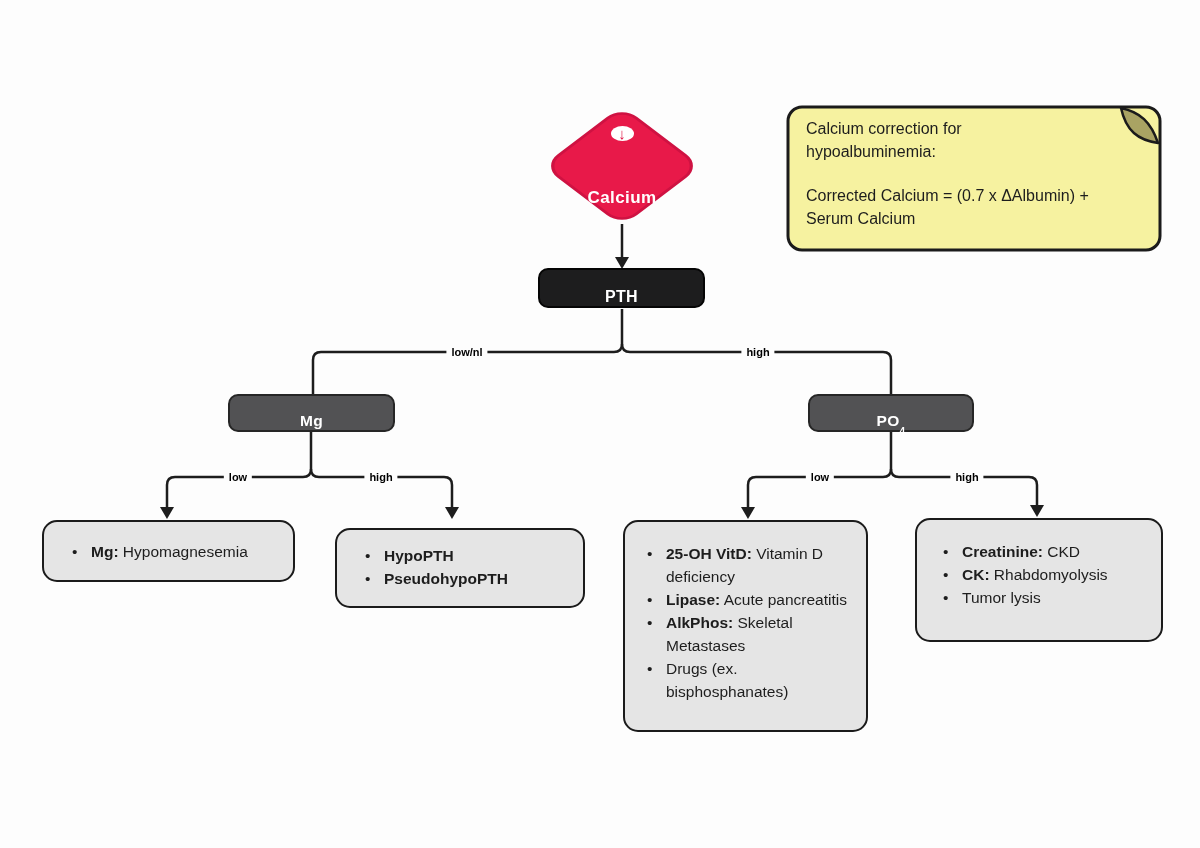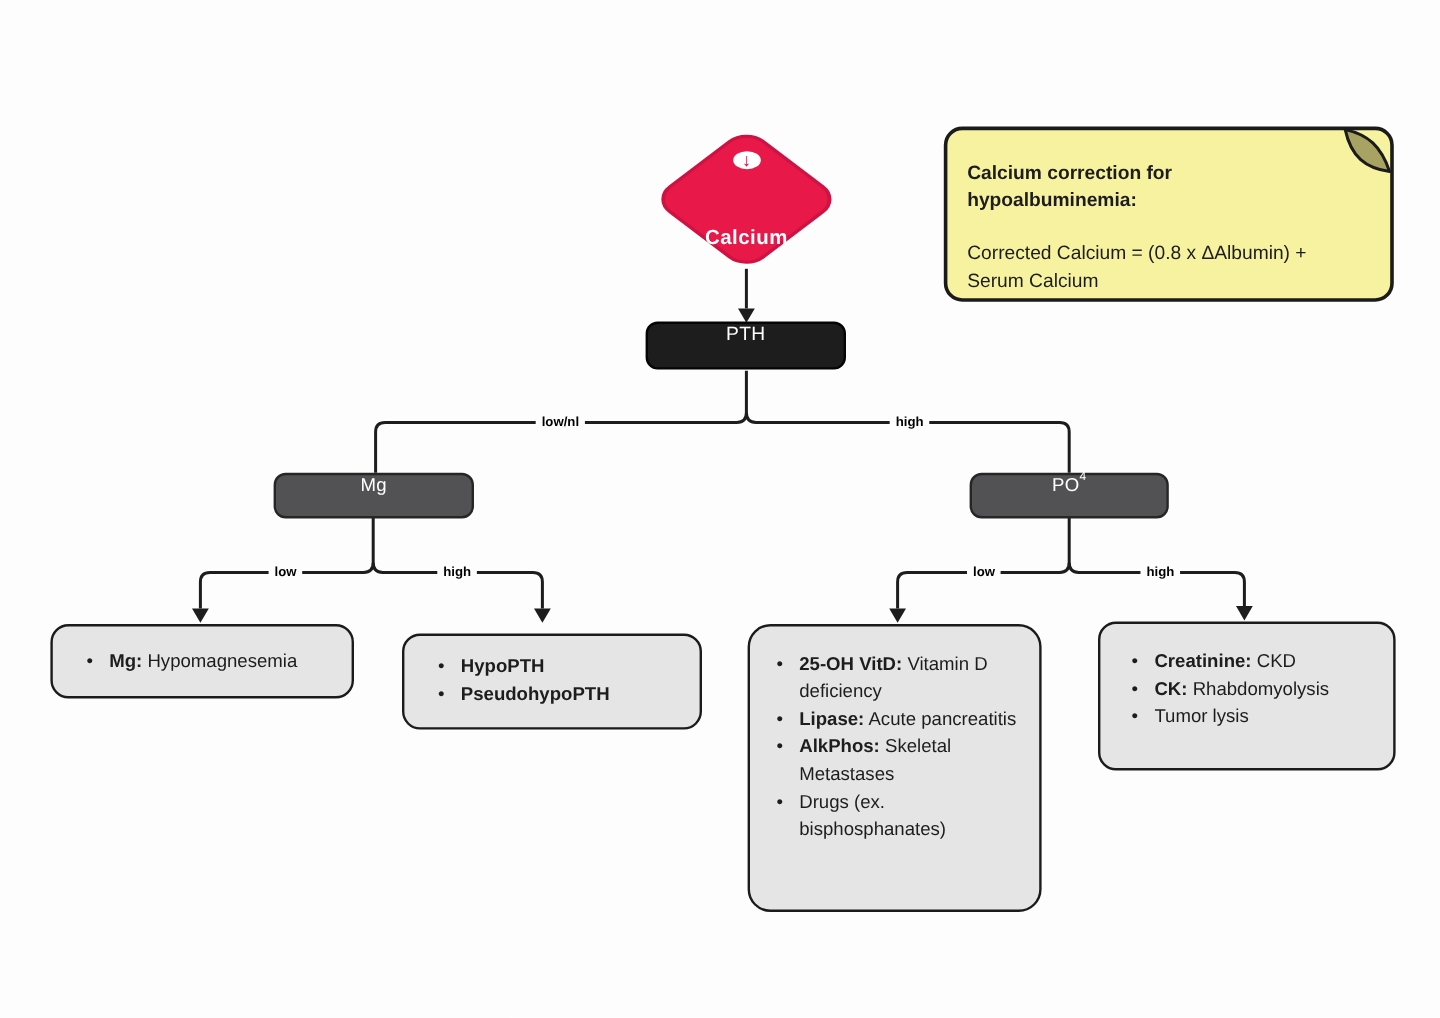--- a/index.html
+++ b/index.html
@@ -4,22 +4,22 @@
 <style>
   html,body{margin:0;padding:0;background:#ffffff;}
   .canvas{
     position:relative;width:1200px;height:848px;background:#fdfdfd;overflow:hidden;
     font-family:"Liberation Sans","DejaVu Sans",sans-serif;color:#1d1d1d;
   }
   .layer{position:absolute;left:0;top:0;}
 
   
   .pill{
-    position:absolute;display:flex;align-items:flex-start;justify-content:center;
-    border-radius:10px;font-weight:400;color:#ffffff;letter-spacing:.3px;
+    position:absolute;display:flex;align-items:flex-end;justify-content:center;
+    border-radius:10px;font-weight:700;color:#ffffff;letter-spacing:.3px;
     box-sizing:border-box;
   }
   .pill.pth{left:538px;top:268px;width:167px;height:40px;background:#1d1d1e;border:2px solid #050505;font-size:16px;}
   .pill.gray{background:#525254;border:2px solid #262626;font-size:15.5px;}
   .pill.mg{left:228px;top:394px;width:167px;height:38px;}
   .pill.po4{left:808px;top:394px;width:166px;height:38px;}
   .pill sub{font-size:10px;line-height:0;transform:translateY(2px);}
 
   
   .diamond-content{
@@ -44,27 +44,27 @@
   .leaf{
     position:absolute;background:#e5e5e5;border:2.5px solid #1b1b1b;border-radius:15px;
     box-sizing:border-box;font-size:15.5px;line-height:23px;
   }
   .leaf ul{margin:0;padding:0;list-style:none;}
   .leaf li{position:relative;padding-left:21px;}
   .leaf li::before{content:"\2022";position:absolute;left:2px;top:0;}
   .leaf .lead{font-weight:700;}
   .leaf.mg-low{left:42px;top:520px;width:253px;height:62px;display:flex;align-items:center;padding:0 12px 0 26px;}
   .leaf.mg-high{left:335px;top:528px;width:250px;height:80px;padding:14px 16px 0 26px;}
-  .leaf.po4-low{left:623px;top:520px;width:245px;height:240px;padding:20px 12px 0 20px;border-radius:19px;}
+  .leaf.po4-low{left:623px;top:520px;width:245px;height:212px;padding:20px 12px 0 20px;}
   .leaf.po4-low li{max-width:196px;}
   .leaf.po4-high{left:915px;top:518px;width:248px;height:124px;padding:20px 12px 0 24px;}
 
   
   .note-text{position:absolute;left:806px;top:117px;width:335px;}
-  .note-title{font-weight:700;font-size:16px;line-height:23px;max-width:232px;margin-top:16px;}
+  .note-title{font-weight:400;font-size:16px;line-height:23px;max-width:232px;}
   .note-body{font-size:16px;line-height:23px;max-width:312px;margin-top:21px;}
 </style>
 </head>
 <body>
 
 <div class="canvas">
 
   <svg class="layer" width="1200" height="848" viewBox="0 0 1200 848">
 
     <g>
@@ -103,21 +103,21 @@
 
   <div class="diamond-content">
     <div class="diamond-icon">
       <span>↓</span>
     </div>
     <div class="diamond-label">Calcium</div>
   </div>
 
   <div class="note-text">
     <div class="note-title">Calcium correction for hypoalbuminemia:</div>
-    <div class="note-body">Corrected Calcium = (0.8 x ΔAlbumin) + Serum Calcium</div>
+    <div class="note-body">Corrected Calcium = (0.7 x ΔAlbumin) + Serum Calcium</div>
   </div>
 
   <div class="pill pth">
     <span>PTH</span>
   </div>
 
   <div class="pill gray mg">
     <span>Mg</span>
   </div>
 

